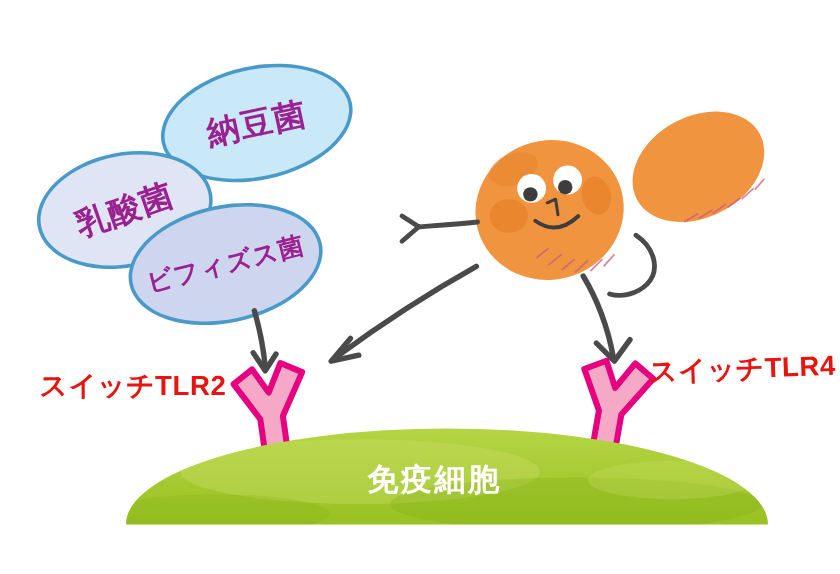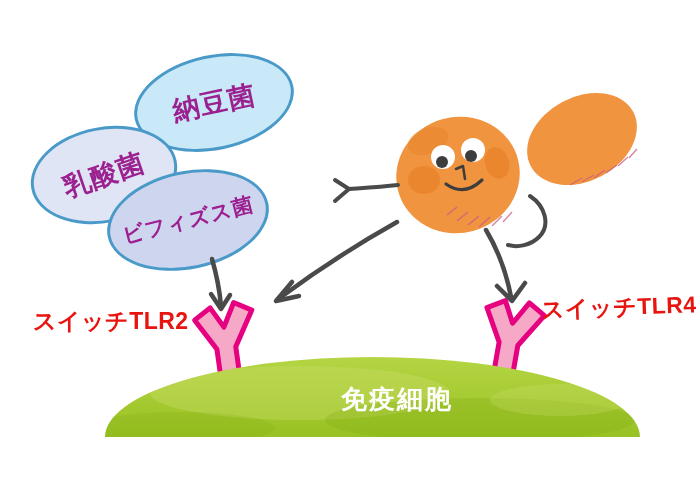--- a/index.html
+++ b/index.html
@@ -22,21 +22,21 @@
   .bubble-lactic .bubble-label{font-size:27px;transform:rotate(-8deg);}
   .bubble-bifidus .bubble-label{font-size:21px;transform:rotate(-2deg);}
   .receptor-label{
     position:absolute;color:#e81410;font-weight:bold;font-size:23px;white-space:nowrap;z-index:3;
     letter-spacing:0.5px;
   }
   .label-tlr2{left:33px;top:306px;text-align:center;}
   .label-tlr4{left:541px;top:292px;transform:rotate(-2deg);}
   .cell-label{
     position:absolute;left:306px;top:382px;color:#ffffff;font-weight:bold;font-size:26px;
-    letter-spacing:2px;z-index:3;white-space:nowrap;margin-left:35px;
+    letter-spacing:2px;z-index:3;white-space:nowrap;
   }
 </style>
 </head>
 <body>
 
 <div class="stage">
 
   <div class="bubble bubble-natto">
     <span class="bubble-label">納豆菌</span>
   </div>

